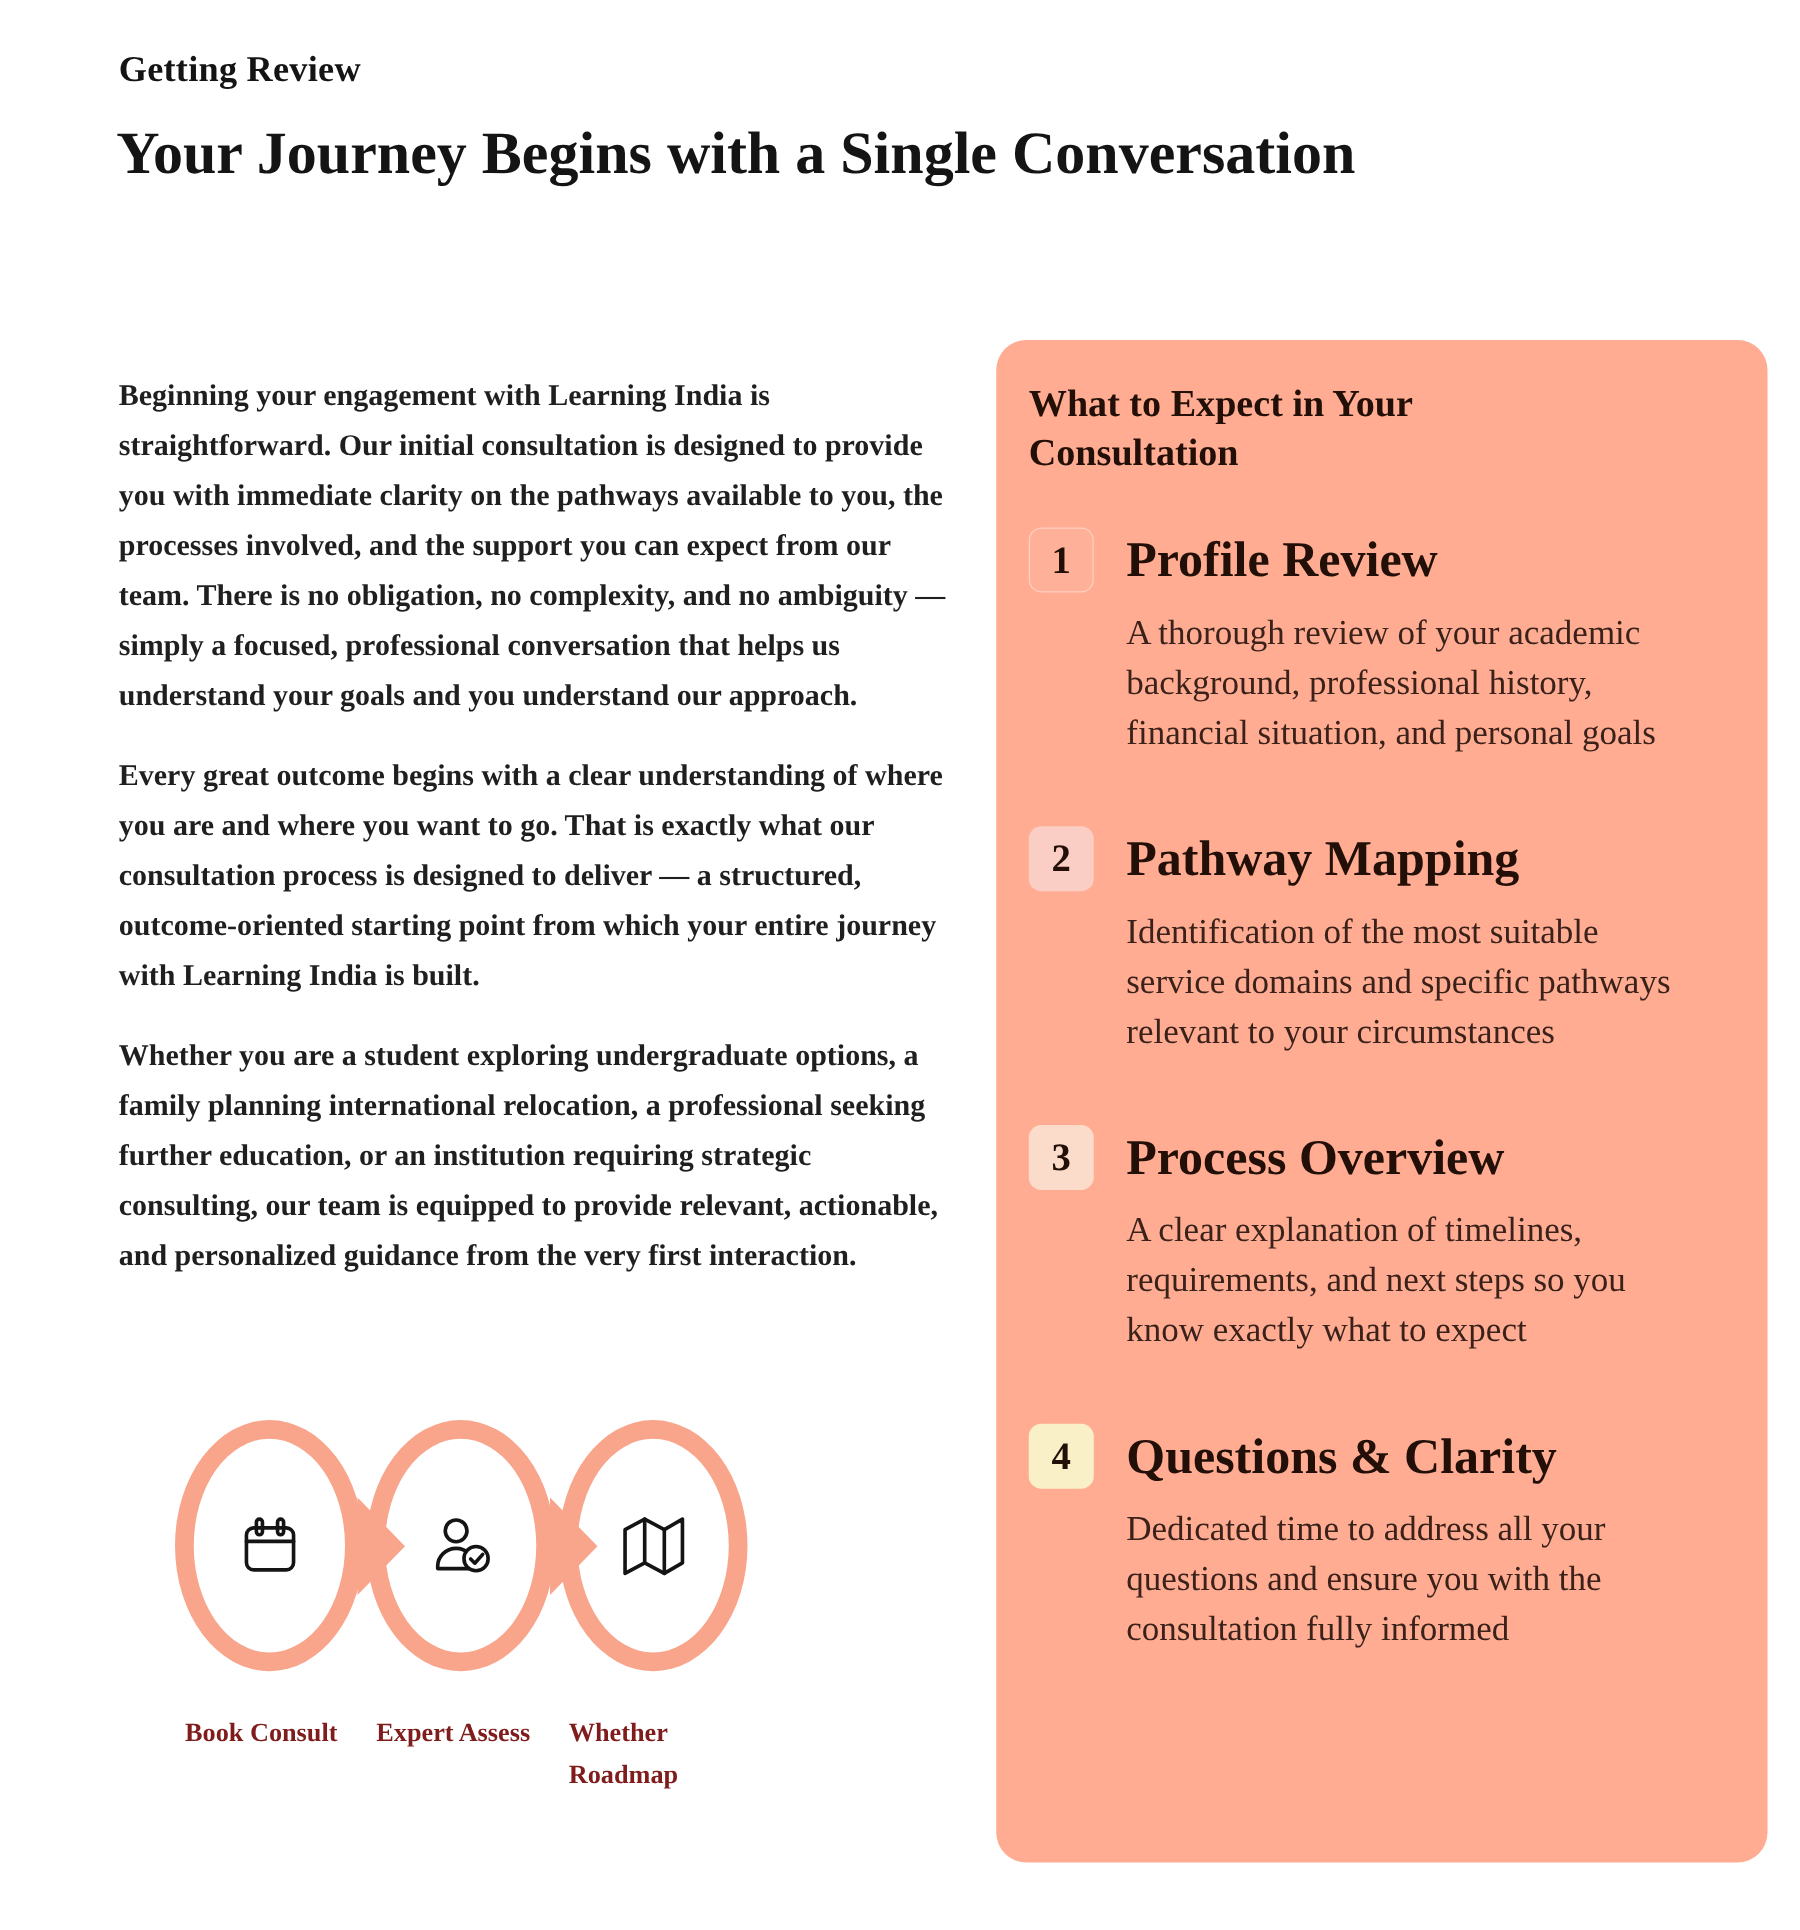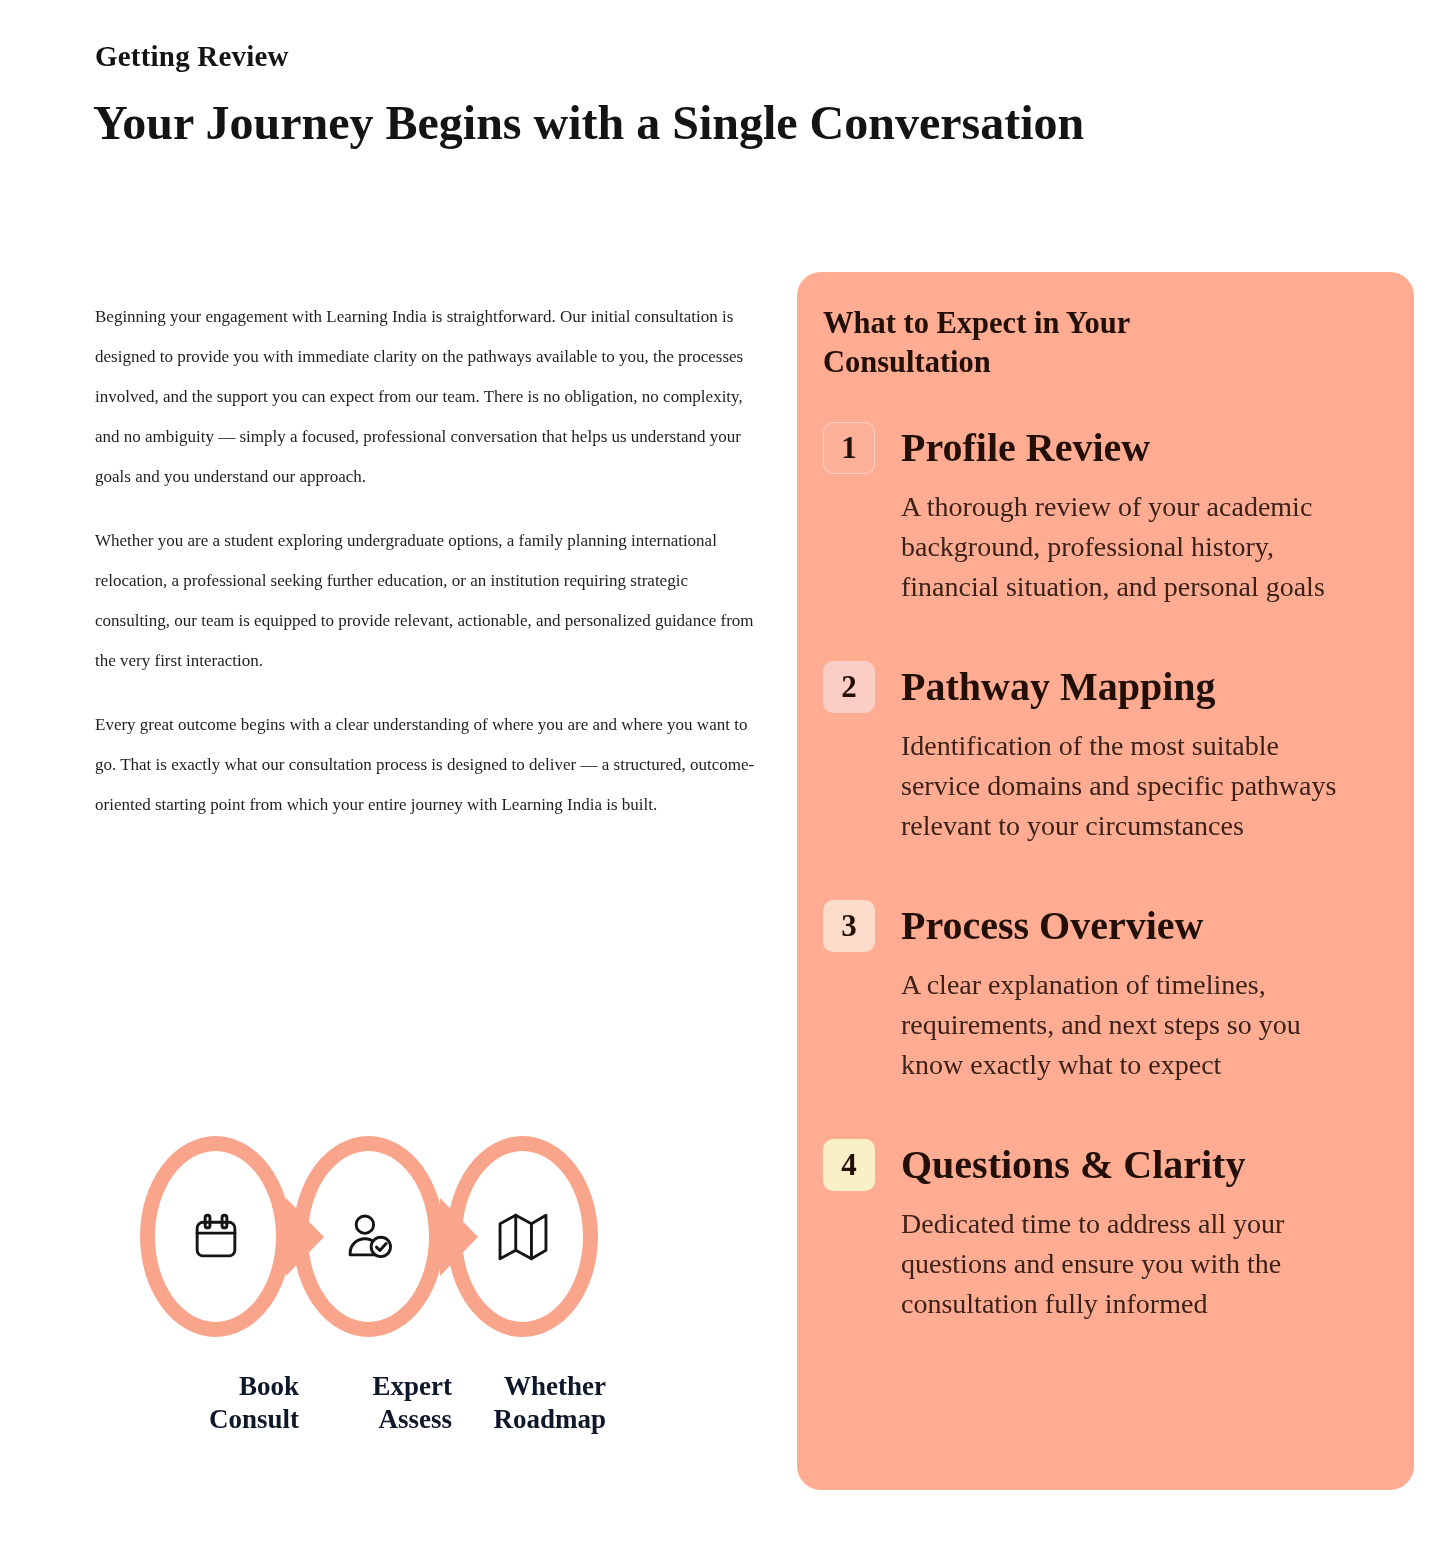--- a/index.html
+++ b/index.html
@@ -19,42 +19,42 @@
   .eyebrow{
     position:absolute;left:95px;top:40px;
     font-size:29px;font-weight:700;letter-spacing:.2px;color:#141414;
   }
   .h1{
     position:absolute;left:93px;top:88px;width:1060px;
     font-size:48px;line-height:69px;font-weight:700;color:#141414;
   }
   .left-col{
     position:absolute;left:95px;top:297px;width:664px;
-    font-size:17px;line-height:40px;color:#1f1f1f;
+    font-size:24px;line-height:40px;color:#1f1f1f;font-weight:bold;
   }
   .left-col p{margin-bottom:24px;}
   
   .process{position:absolute;left:140px;top:1136px;width:470px;height:310px;}
   .ellipse{
     position:absolute;top:0;width:151px;height:201px;
     border:15px solid var(--ring);border-radius:50%;background:#fff;
     display:flex;align-items:center;justify-content:center;z-index:2;
   }
   .e1{left:0;} .e2{left:153px;} .e3{left:307px;}
   .arrow{
     position:absolute;top:62px;width:0;height:0;z-index:3;
     border-top:39px solid transparent;border-bottom:39px solid transparent;
     border-left:38px solid var(--ring);
   }
   .a1{left:146px;} .a2{left:300px;}
   .p-icon{width:58px;height:58px;stroke:#141414;fill:none;
     stroke-width:1.2;stroke-linecap:round;stroke-linejoin:round;}
   .p-label{
-    position:absolute;top:234px;width:151px;text-align:right;
-    font-size:27px;line-height:33px;font-weight:700;color:#0f172a;
+    position:absolute;top:234px;width:151px;text-align:left;
+    font-size:21px;line-height:33px;font-weight:700;color:#7f1d1d;
   }
   .l1{left:8px;} .l2{left:161px;} .l3{left:315px;}
   
   .card{
     position:absolute;left:797px;top:272px;width:617px;min-height:1218px;
     background:var(--card-bg);border-radius:24px;
     padding:32px 26px 40px 26px;color:var(--card-ink);
   }
   .card-title{
     font-size:30.5px;line-height:39px;font-weight:700;max-width:440px;
@@ -73,22 +73,22 @@
   .step-desc{font-size:28px;line-height:40px;margin-top:22px;color:var(--card-body);max-width:445px;}
 </style>
 </head>
 <body>
 
 <div class="eyebrow">Getting Review</div>
 <h1 class="h1">Your Journey Begins with a Single Conversation</h1>
 
 <div class="left-col">
   <p>Beginning your engagement with Learning India is straightforward. Our initial consultation is designed to provide you with immediate clarity on the pathways available to you, the processes involved, and the support you can expect from our team. There is no obligation, no complexity, and no ambiguity — simply a focused, professional conversation that helps us understand your goals and you understand our approach.</p>
+  <p>Every great outcome begins with a clear understanding of where you are and where you want to go. That is exactly what our consultation process is designed to deliver — a structured, outcome-oriented starting point from which your entire journey with Learning India is built.</p>
   <p>Whether you are a student exploring undergraduate options, a family planning international relocation, a professional seeking further education, or an institution requiring strategic consulting, our team is equipped to provide relevant, actionable, and personalized guidance from the very first interaction.</p>
-  <p>Every great outcome begins with a clear understanding of where you are and where you want to go. That is exactly what our consultation process is designed to deliver — a structured, outcome-oriented starting point from which your entire journey with Learning India is built.</p>
 </div>
 
 <div class="process">
   <div class="ellipse e1">
     <svg class="p-icon" viewBox="0 0 24 24">
       <rect x="4.2" y="5.9" width="15.6" height="13.9" rx="2.4"></rect>
       <line x1="4.2" y1="10.4" x2="19.8" y2="10.4"></line>
       <rect x="7.5" y="3" width="2" height="5.2" rx="1"></rect>
       <rect x="14.5" y="3" width="2" height="5.2" rx="1"></rect>
     </svg>

